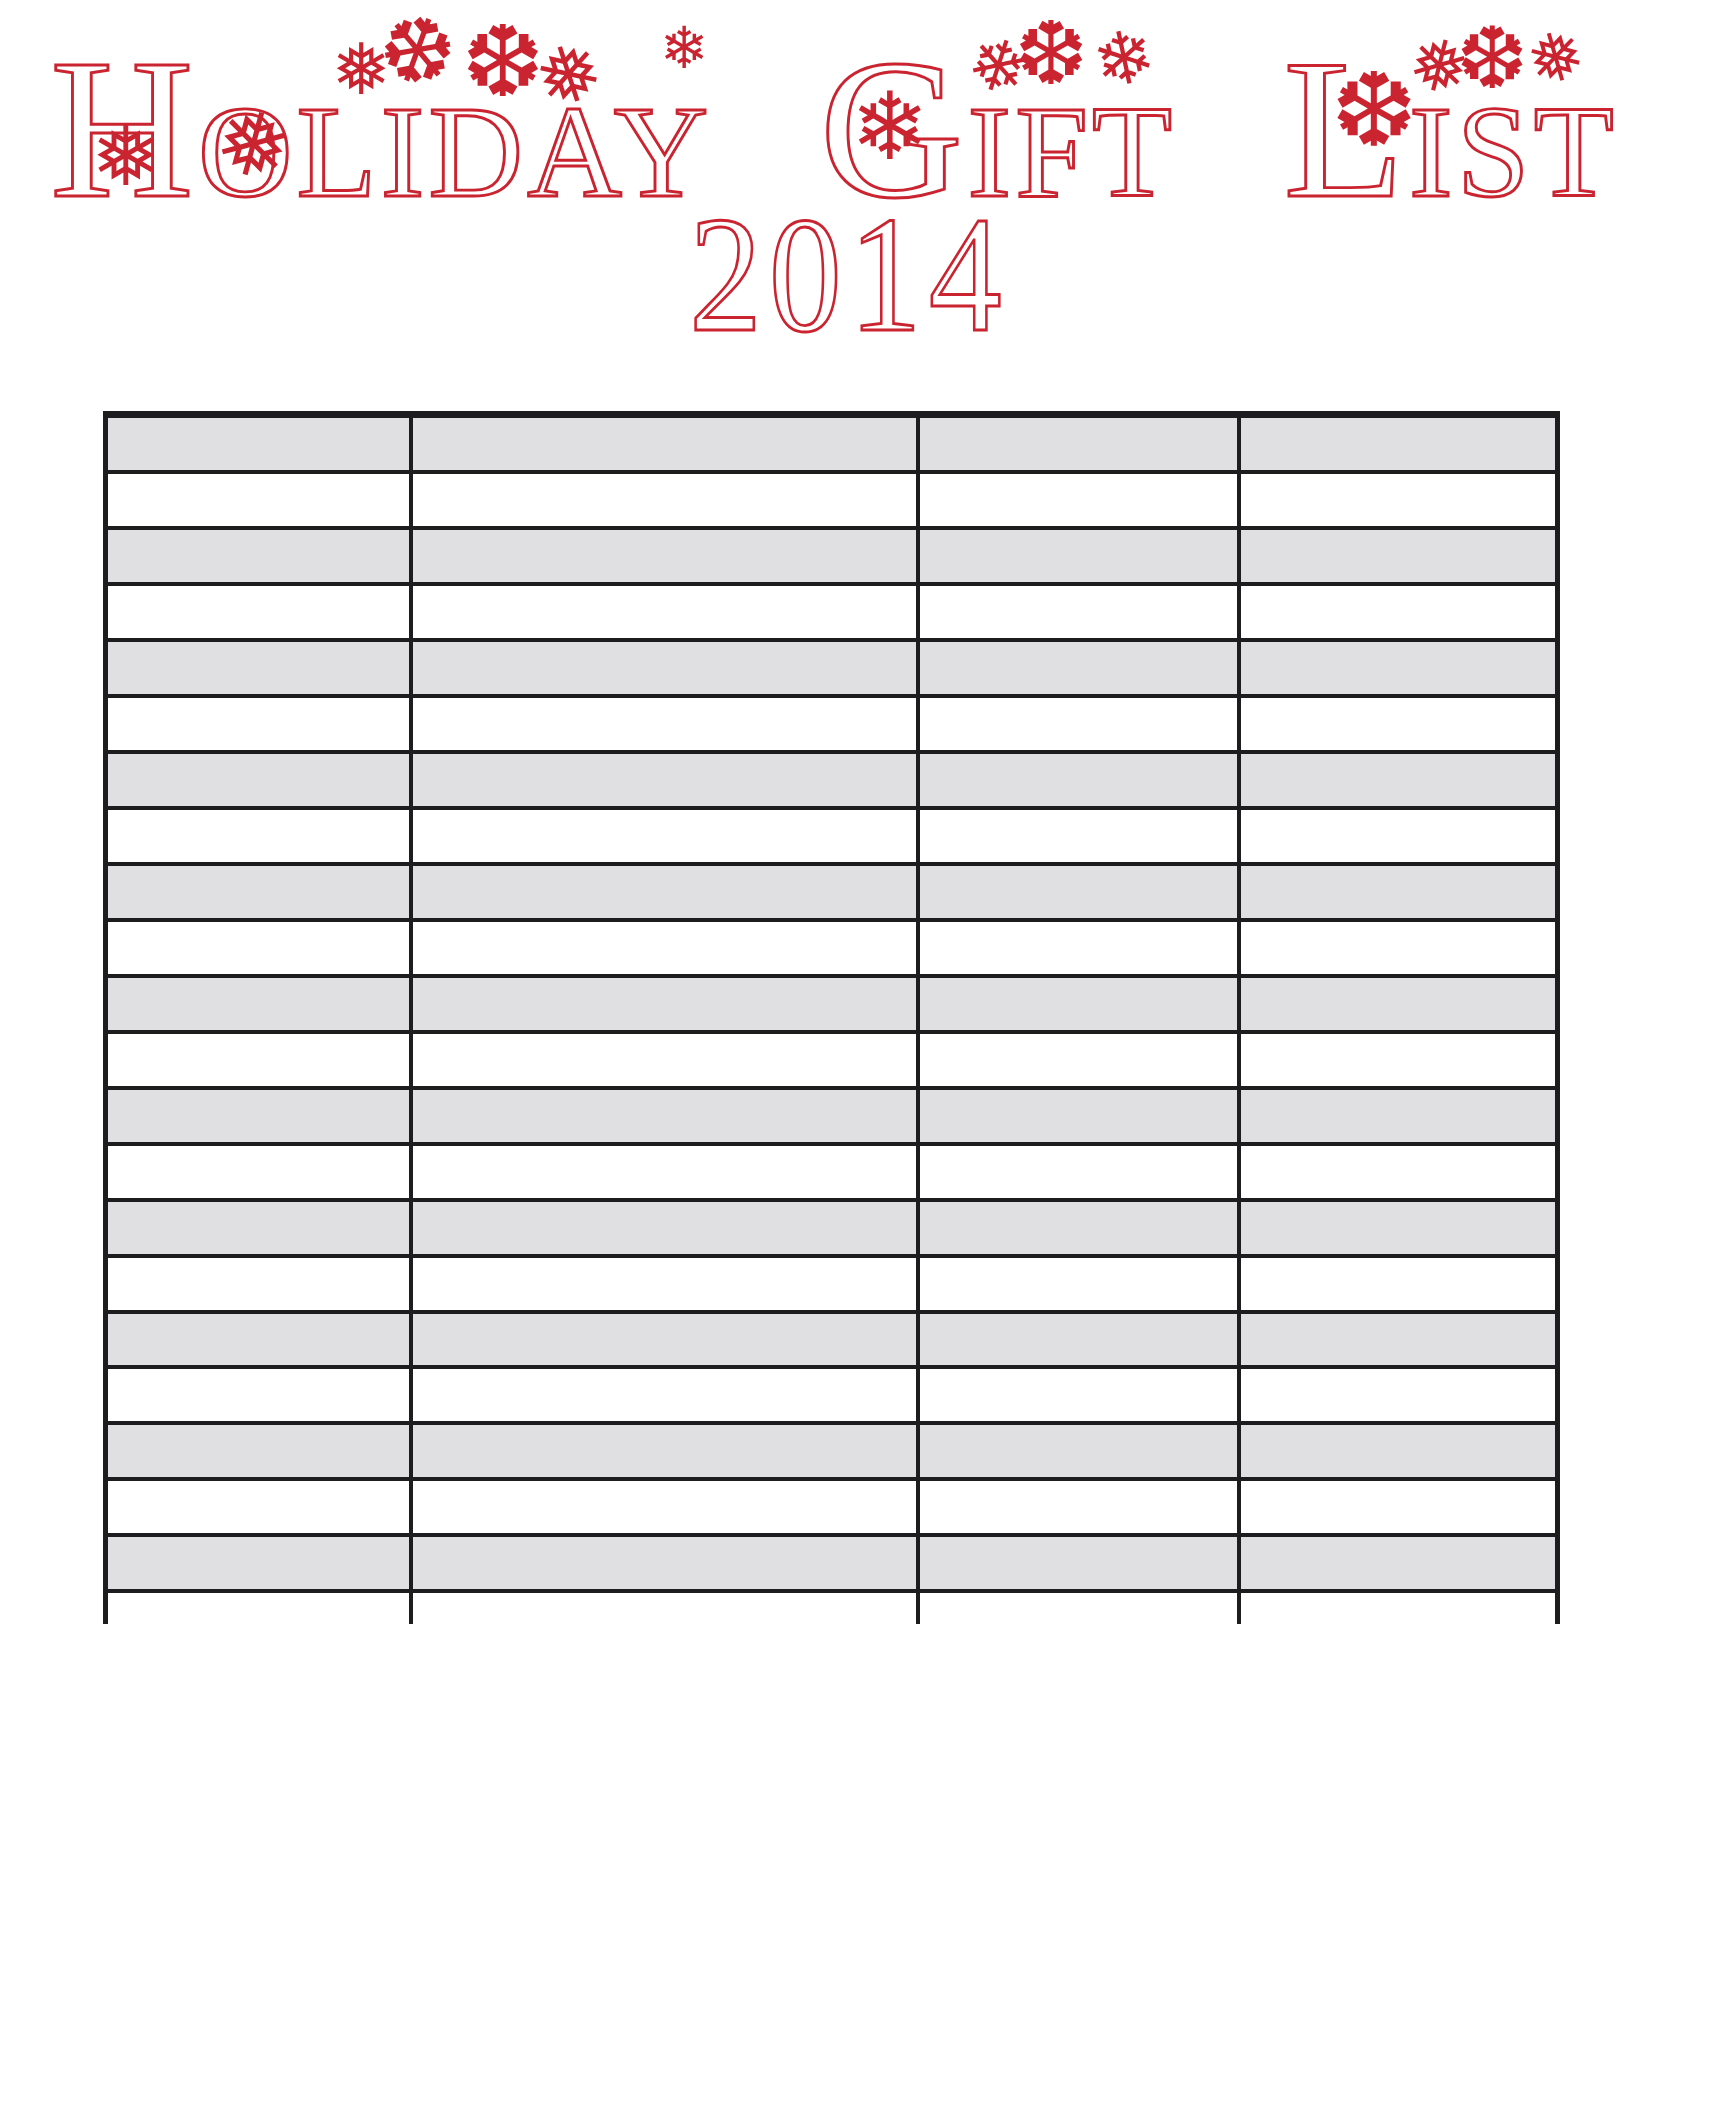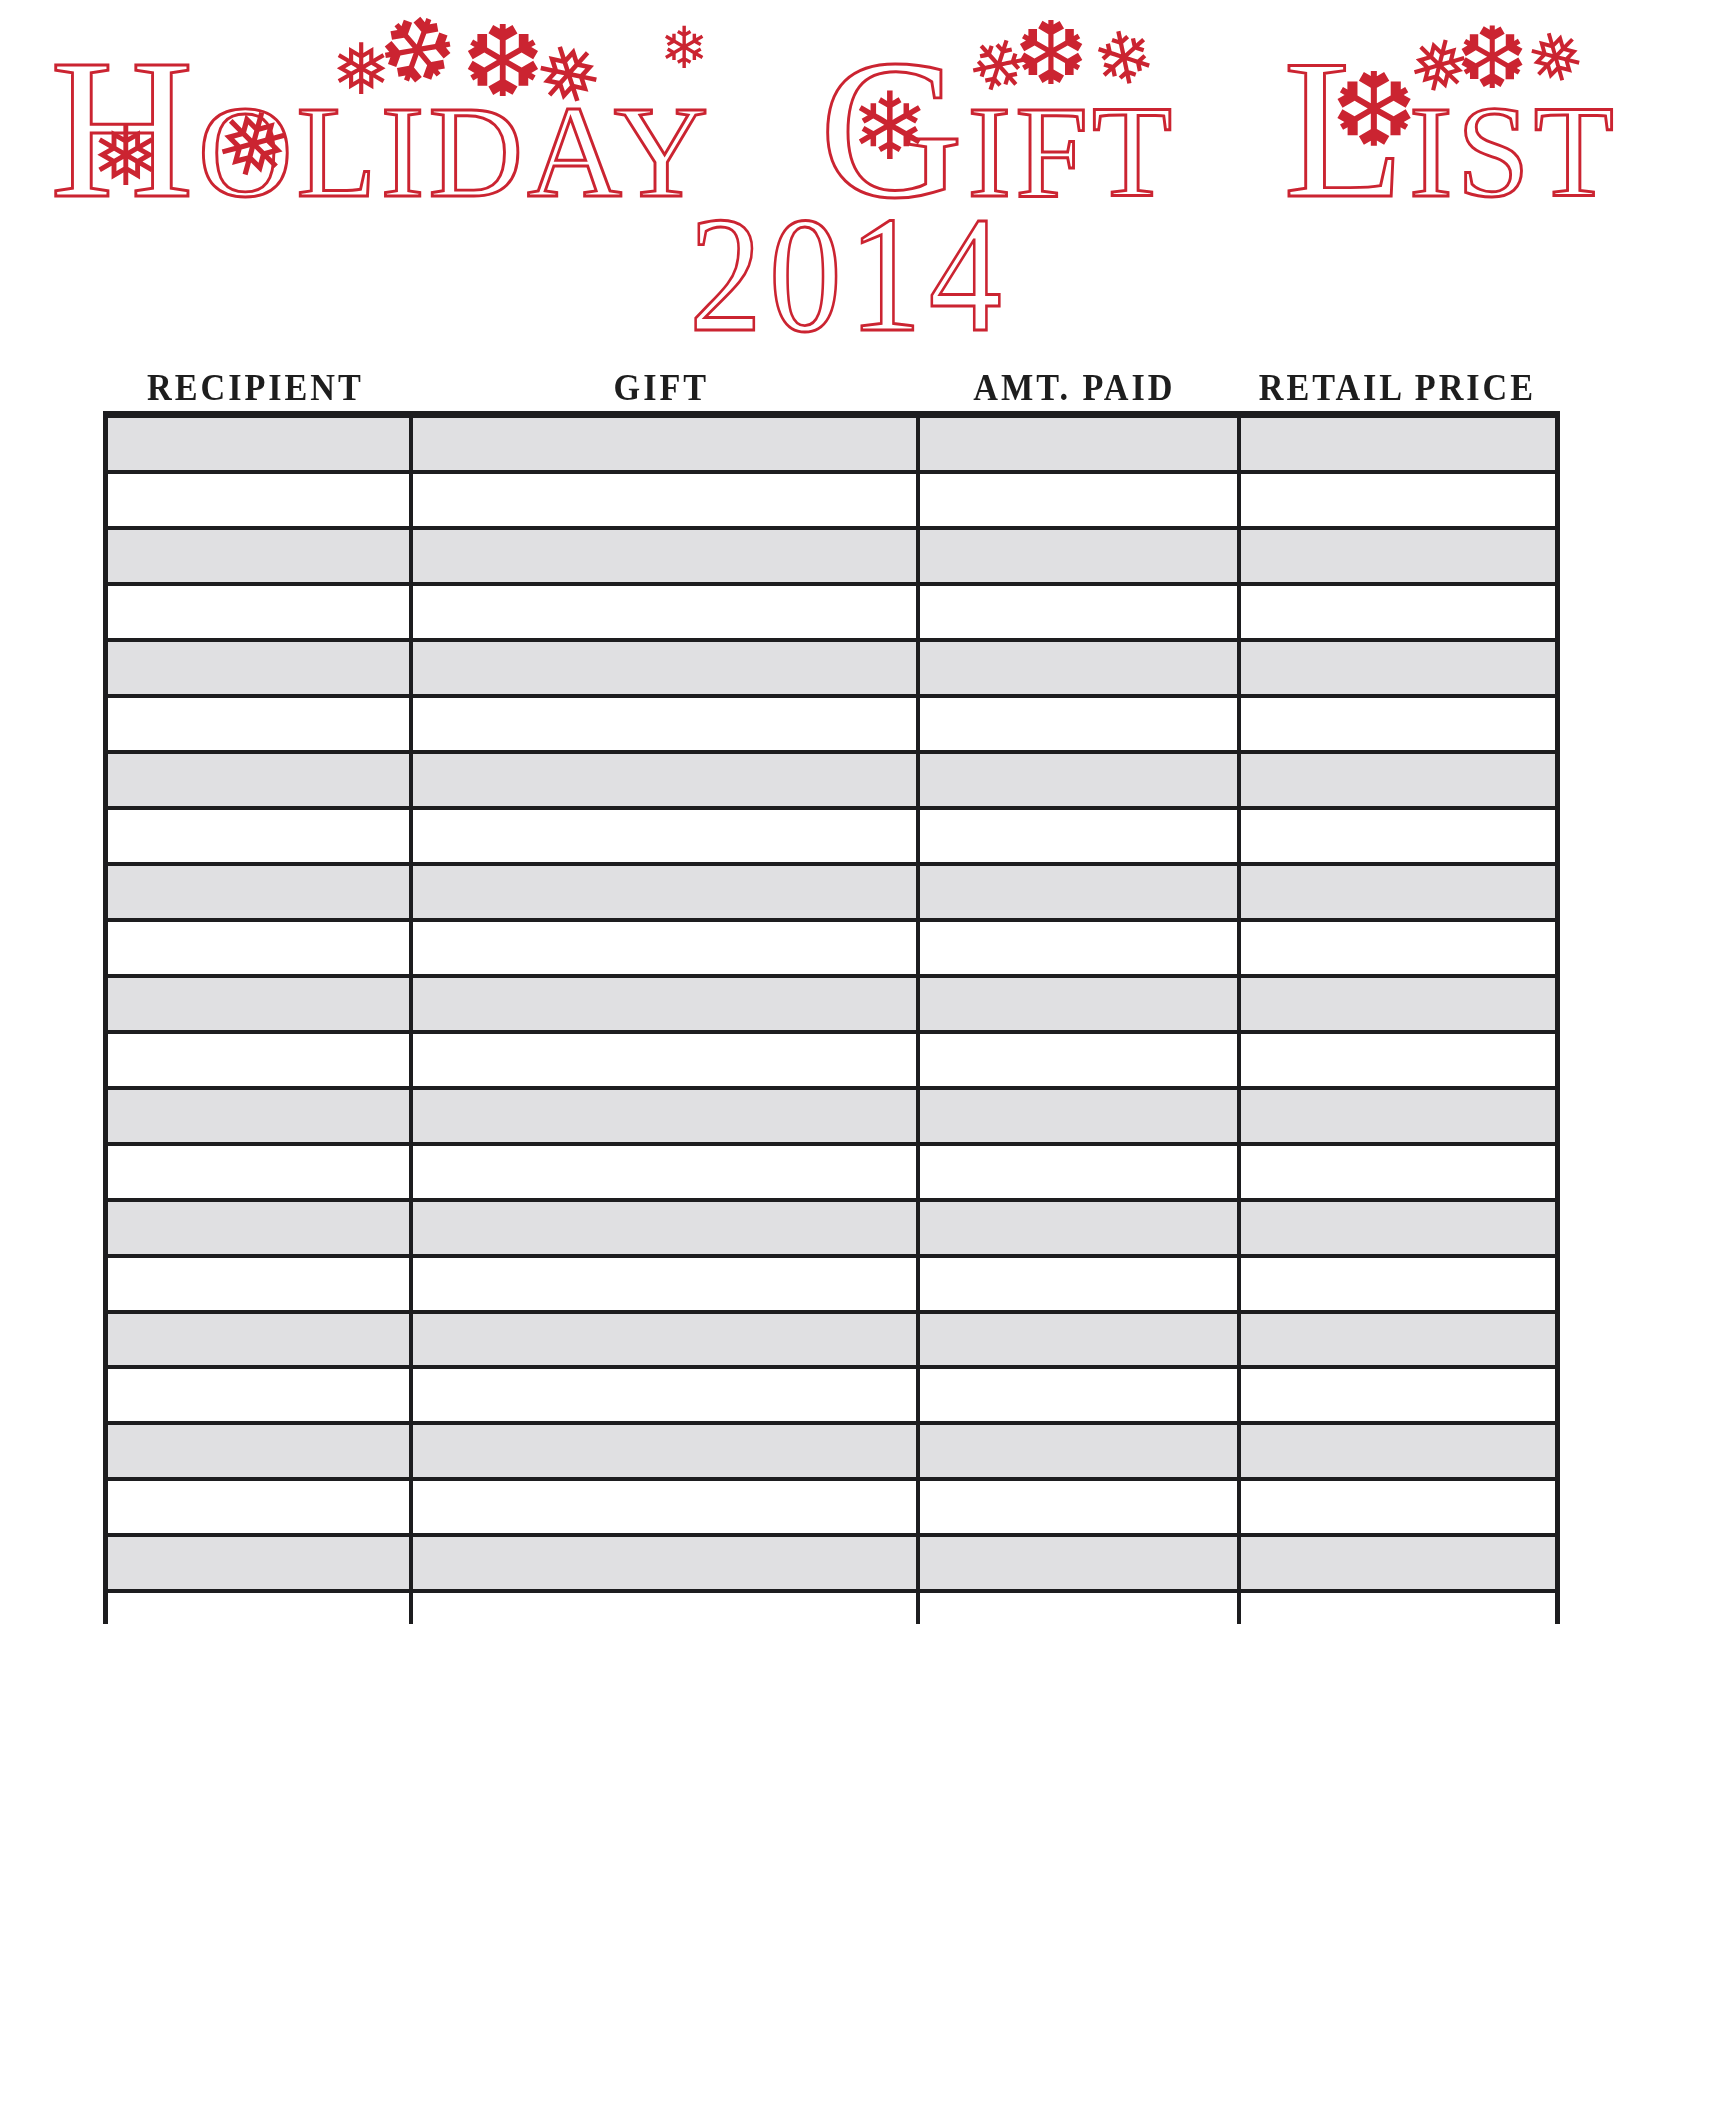--- a/index.html
+++ b/index.html
@@ -119,26 +119,20 @@
       <span class="snowflake" style="left: 890px; top: 132px; font-size: 94px; transform: translate(-50%, -55%) rotate(0deg);">❄</span>
       <span class="snowflake" style="left: 998px; top: 70px; font-size: 71px; transform: translate(-50%, -55%) rotate(18deg);">❄</span>
       <span class="snowflake" style="left: 1051px; top: 58px; font-size: 88px; transform: translate(-50%, -55%) rotate(0deg);">❆</span>
       <span class="snowflake" style="left: 1124px; top: 62px; font-size: 73px; transform: translate(-50%, -55%) rotate(-12deg);">❄</span>
       <span class="snowflake" style="left: 1374px; top: 116px; font-size: 103px; transform: translate(-50%, -55%) rotate(0deg);">❆</span>
       <span class="snowflake" style="left: 1439px; top: 70px; font-size: 71px; transform: translate(-50%, -55%) rotate(14deg);">❅</span>
       <span class="snowflake" style="left: 1492px; top: 62px; font-size: 86px; transform: translate(-50%, -55%) rotate(0deg);">❆</span>
       <span class="snowflake" style="left: 1556px; top: 62px; font-size: 67px; transform: translate(-50%, -55%) rotate(-16deg);">❅</span>
     </div>
 
-  <div class="headers">
-    <div class="header-cell hw-recipient">RECIPIENT</div>
-    <div class="header-cell hw-gift">GIFT</div>
-    <div class="header-cell hw-amt_paid">AMT. PAID</div>
-    <div class="header-cell hw-retail_price">RETAIL PRICE</div>
-  </div>
 
   <div class="gift-table">
     <div class="table-body">
         <div class="row gray">
           <div class="cell col-recipient"></div>
           <div class="cell col-gift"></div>
           <div class="cell col-amt_paid"></div>
           <div class="cell col-retail_price"></div>
         </div>
         <div class="row">

